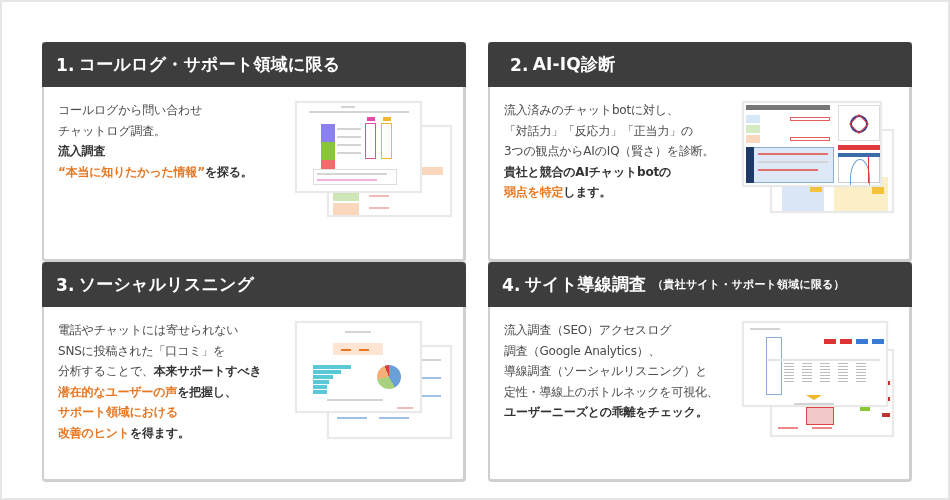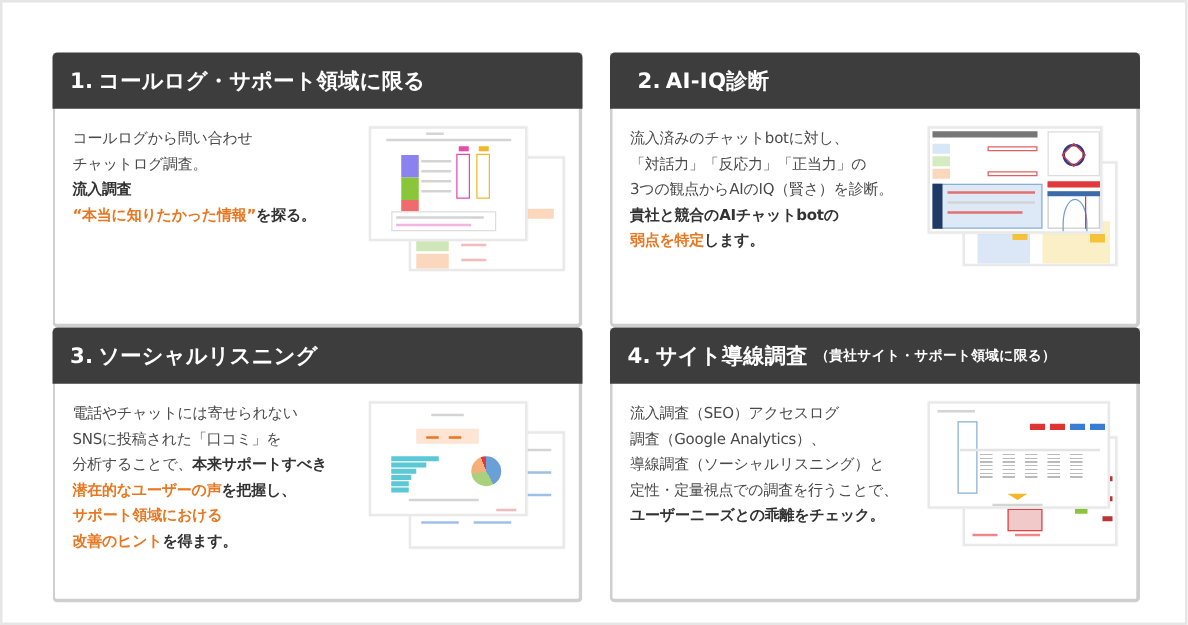--- a/index.html
+++ b/index.html
@@ -177,21 +177,21 @@
   <div class="card" style="left:486px; top:260px;">
     <div class="card-header">
       <span class="num">4.</span>
       <span>サイト導線調査</span>
       <span class="sub">（貴社サイト・サポート領域に限る）</span>
     </div>
     <div class="card-body">
         <span class="line"><span>流入調査（SEO）アクセスログ</span></span>
         <span class="line"><span>調査（Google Analytics）、</span></span>
         <span class="line"><span>導線調査（ソーシャルリスニング）と</span></span>
-        <span class="line"><span>定性・定量視点での調査を行うことで、</span></span>
+        <span class="line"><span>定性・導線上のボトルネックを可視化、</span></span>
         <span class="line"><span class="b">ユーザーニーズとの乖離をチェック。</span></span>
       </div>
     <div class="thumb" style="left:250px; top:57px; width:170px; height:128px;">
       <div class="sheet" style="left:30px; top:30px; width:124px; height:88px;">
         <div class="blk" style="left:34px; top:56px; width:28px; height:18px; background:#f1c9c9; border:1px solid #d44;"></div>
         <div class="blk" style="left:88px; top:54px; width:10px; height:6px; background:#8ac63a;"></div>
         <div class="blk" style="left:110px; top:30px; width:8px; height:4px; background:#b33;"></div>
         <div class="blk" style="left:110px; top:46px; width:8px; height:4px; background:#b33;"></div>
         <div class="blk" style="left:110px; top:62px; width:8px; height:4px; background:#b33;"></div>
         <div class="bar" style="left:6px; top:76px; width:20px; background:#e88;"></div>

